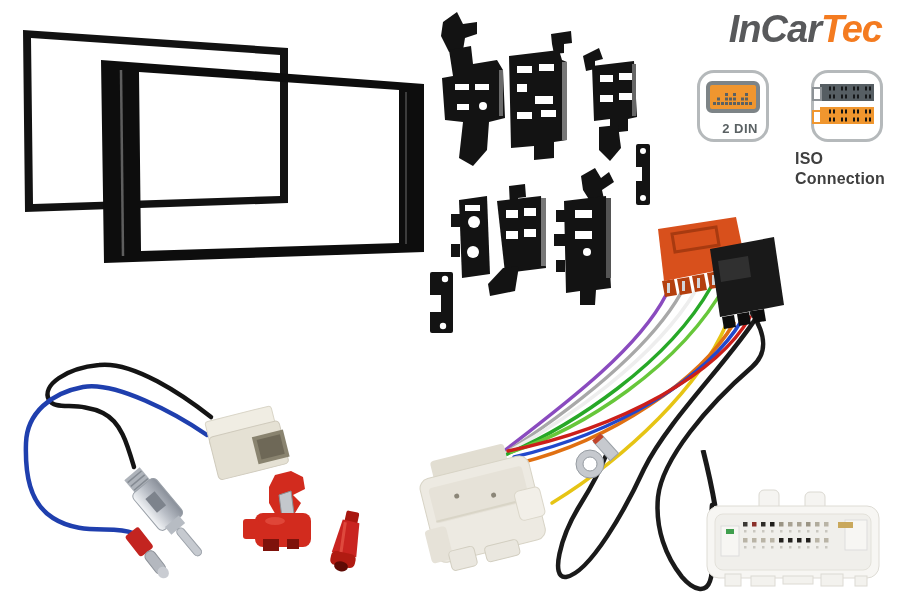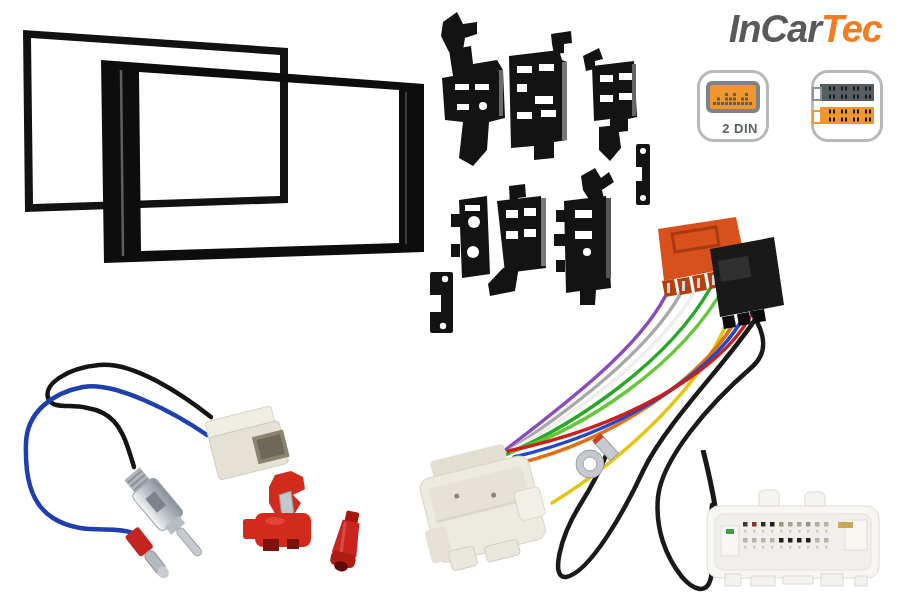--- a/index.html
+++ b/index.html
@@ -367,13 +367,17 @@
           <rect x="13" y="10.5" width="2" height="4"></rect>
           <rect x="21" y="10.5" width="2" height="4"></rect>
           <rect x="25" y="10.5" width="2" height="4"></rect>
           <rect x="33" y="10.5" width="2" height="4"></rect>
           <rect x="37" y="10.5" width="2" height="4"></rect>
           <rect x="45" y="10.5" width="2" height="4"></rect>
           <rect x="49" y="10.5" width="2" height="4"></rect>
       </svg>
     </div>
   </div>
+  <div class="badge-caption">
+    <div>ISO</div>
+    <div>Connection</div>
+  </div>
 </div>
 
 </body></html>

